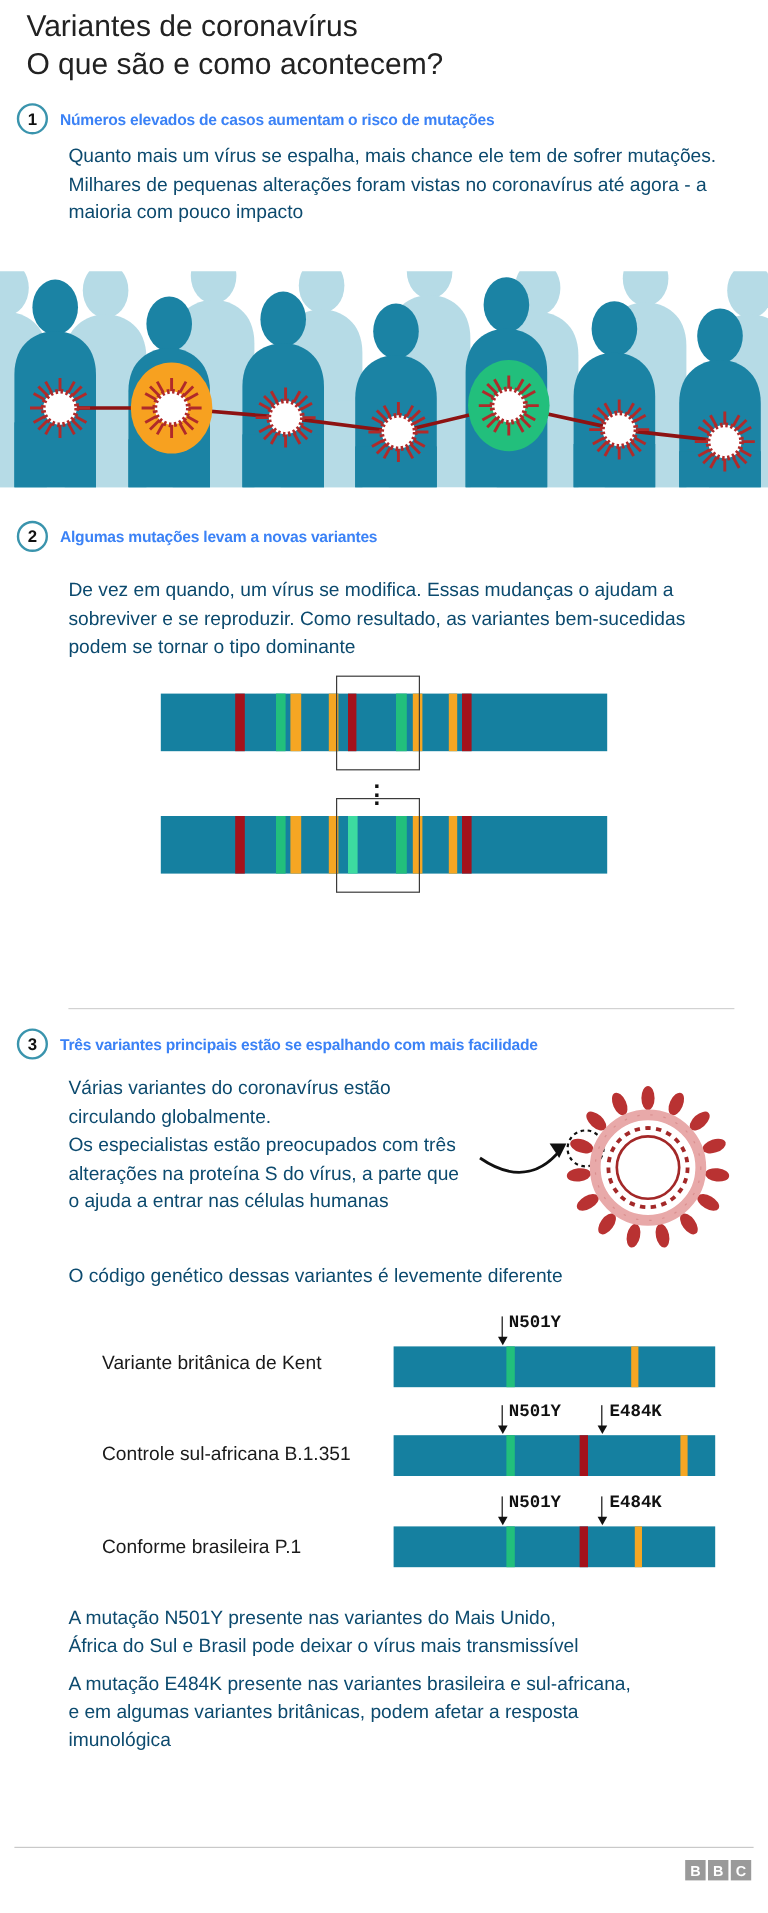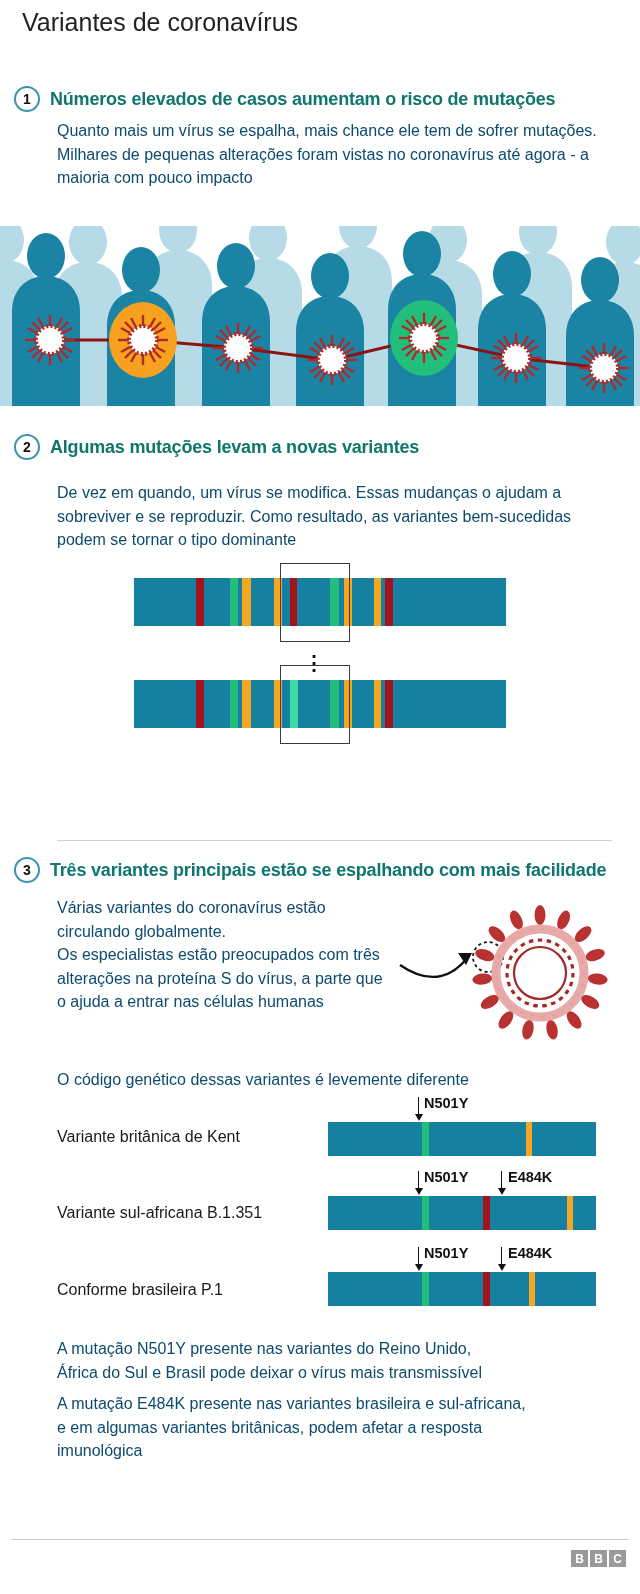--- a/index.html
+++ b/index.html
@@ -20,21 +20,21 @@
   
   .step{position:absolute;display:flex;align-items:center;}
   .step-num{
     width:26px;height:26px;border-radius:50%;
     border:2px solid #3a94ad;
     display:flex;align-items:center;justify-content:center;
     font-size:14px;font-weight:600;color:#111;flex:0 0 auto;
     box-sizing:border-box;
   }
   .step-title{
-    margin-left:10px;font-size:18px;font-weight:700;color:#0f766e;
+    margin-left:10px;font-size:13px;font-weight:700;color:#3b82f6;
     white-space:nowrap;letter-spacing:-0.2px;
   }
 
   .body-text{
     position:absolute;font-size:16px;line-height:23.5px;color:#0c4a6e;
   }
 
   
   .people{position:absolute;left:0;top:226px;width:640px;height:180px;}
 
@@ -42,26 +42,26 @@
   .genome{position:absolute;background:#1580a0;}
   .genome .stripe{position:absolute;top:0;bottom:0;}
   .focusbox{position:absolute;border:1.5px solid #3b3b3b;background:transparent;}
   .vdots{position:absolute;text-align:center;color:#111;font-size:20px;
     line-height:7px;letter-spacing:0;font-weight:700;}
   .vdots span{display:block;}
 
   .divider{position:absolute;height:1px;background:#d2d2d2;}
 
   
-  .vrow-label{position:absolute;font-size:16px;color:#1a1a1a;white-space:nowrap;}
+  .vrow-label{position:absolute;font-size:16px;color:#1a1a1a;white-space:nowrap;margin-left:28px;}
   .vbar{position:absolute;background:#1580a0;}
   .vbar .stripe{position:absolute;top:0;bottom:0;}
   .mut-label{
     position:absolute;font-size:14.5px;font-weight:700;color:#111;
-    white-space:nowrap;font-family:Liberation Sans, sans-serif;
+    white-space:nowrap;font-family:Liberation Mono, monospace;
   }
   .mut-arrow{position:absolute;width:1px;background:#111;}
   .mut-arrow:after{
     content:"";position:absolute;left:-3.5px;bottom:-6px;
     width:0;height:0;border-left:4px solid transparent;
     border-right:4px solid transparent;border-top:7px solid #111;
   }
 
   
   .footer-rule{position:absolute;left:12px;top:1539px;width:616px;height:1px;background:#c9c9c9;}
@@ -73,20 +73,21 @@
     font-size:12px;font-weight:700;font-family:"Liberation Sans",sans-serif;
   }
 </style>
 </head>
 <body>
 
 <div class="page">
 
   <div class="title">
     <div>Variantes de coronavírus</div>
+    <div>O que são e como acontecem?</div>
   </div>
 
   <div class="step" style="left:14px;top:86px;">
     <div class="step-num">1</div>
     <div class="step-title">Números elevados de casos aumentam o risco de mutações</div>
   </div>
   <div class="body-text" style="left:57px;top:119px;width:555px;">Quanto mais um vírus se espalha, mais chance ele tem de sofrer mutações. Milhares de pequenas alterações foram vistas no coronavírus até agora - a maioria com pouco impacto</div>
 
   <div class="people">
     <svg width="640" height="180" viewBox="0 0 640 180">
@@ -411,33 +412,33 @@
       </g>
 
       <circle r="44" fill="none" stroke="#e8a9a9" stroke-width="9"></circle>
       <circle r="44" fill="none" stroke="#d98f8f" stroke-width="1" stroke-dasharray="2 9"></circle>
 
       <circle r="33" fill="none" stroke="#a32828" stroke-width="3.2" stroke-dasharray="4.5 4.5"></circle>
       <circle r="26" fill="none" stroke="#a32828" stroke-width="2.2"></circle>
     </g>
   </svg>
 
-  <div class="body-text" style="left:57px;top:1052px;width:560px;margin-top:16px;">O código genético dessas variantes é levemente diferente</div>
+  <div class="body-text" style="left:57px;top:1052px;width:560px;">O código genético dessas variantes é levemente diferente</div>
 
   <div>
 
     <div class="vrow-label" style="left:57px;top:1128px;">Variante britânica de Kent</div>
     <div class="vbar" id="vbar-0" style="left:328px;top:1122px;width:268px;height:34px;">
         <div class="stripe" style="left: 93.8px; width: 7px; background: rgb(34, 191, 124);"></div>
         <div class="stripe" style="left: 198.32px; width: 6px; background: rgb(245, 166, 35);"></div>
       </div>
     <div class="mut-label" style="left:424px;top:1095px;">N501Y</div>
     <div class="mut-arrow" style="left:418px;top:1097px;height:18px;"></div>
 
-    <div class="vrow-label" style="left:57px;top:1204px;">Variante sul-africana B.1.351</div>
+    <div class="vrow-label" style="left:57px;top:1204px;">Controle sul-africana B.1.351</div>
     <div class="vbar" id="vbar-1" style="left:328px;top:1196px;width:268px;height:34px;">
         <div class="stripe" style="left: 93.8px; width: 7px; background: rgb(34, 191, 124);"></div>
         <div class="stripe" style="left: 155.44px; width: 7px; background: rgb(164, 18, 27);"></div>
         <div class="stripe" style="left: 238.52px; width: 6px; background: rgb(245, 166, 35);"></div>
       </div>
     <div class="mut-label" style="left:424px;top:1169px;">N501Y</div>
     <div class="mut-arrow" style="left:418px;top:1171px;height:18px;"></div>
     <div class="mut-label" style="left:508px;top:1169px;">E484K</div>
     <div class="mut-arrow" style="left:501px;top:1171px;height:18px;"></div>
 
@@ -446,21 +447,21 @@
         <div class="stripe" style="left: 93.8px; width: 7px; background: rgb(34, 191, 124);"></div>
         <div class="stripe" style="left: 155.44px; width: 7px; background: rgb(164, 18, 27);"></div>
         <div class="stripe" style="left: 201px; width: 6px; background: rgb(245, 166, 35);"></div>
       </div>
     <div class="mut-label" style="left:424px;top:1245px;">N501Y</div>
     <div class="mut-arrow" style="left:418px;top:1247px;height:18px;"></div>
     <div class="mut-label" style="left:508px;top:1245px;">E484K</div>
     <div class="mut-arrow" style="left:501px;top:1247px;height:18px;"></div>
   </div>
 
-  <div class="body-text" style="left:57px;top:1337px;width:575px;white-space:pre-line;">A mutação N501Y presente nas variantes do Reino Unido,
+  <div class="body-text" style="left:57px;top:1337px;width:575px;white-space:pre-line;">A mutação N501Y presente nas variantes do Mais Unido,
 África do Sul e Brasil pode deixar o vírus mais transmissível</div>
   <div class="body-text" style="left:57px;top:1392px;width:575px;white-space:pre-line;">A mutação E484K presente nas variantes brasileira e sul-africana,
 e em algumas variantes britânicas, podem afetar a resposta
 imunológica</div>
 
   <div class="footer-rule"></div>
   <div class="bbc">
     <span>B</span>
     <span>B</span>
     <span>C</span>

